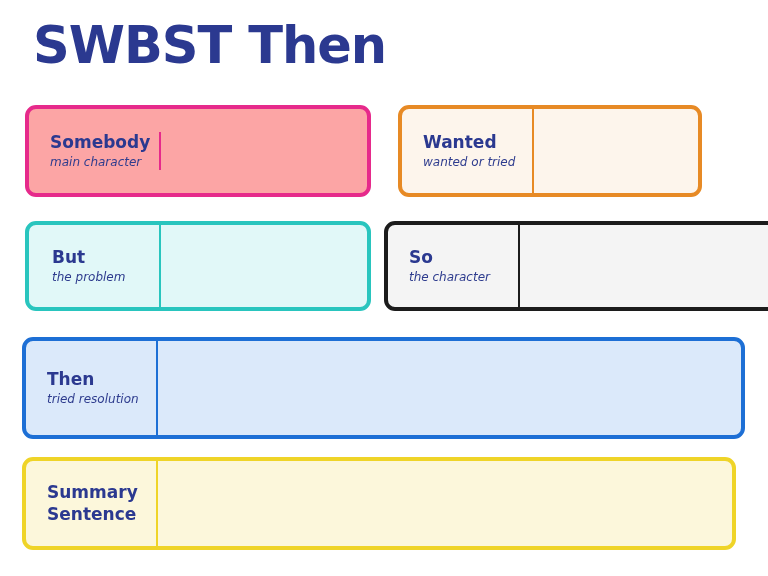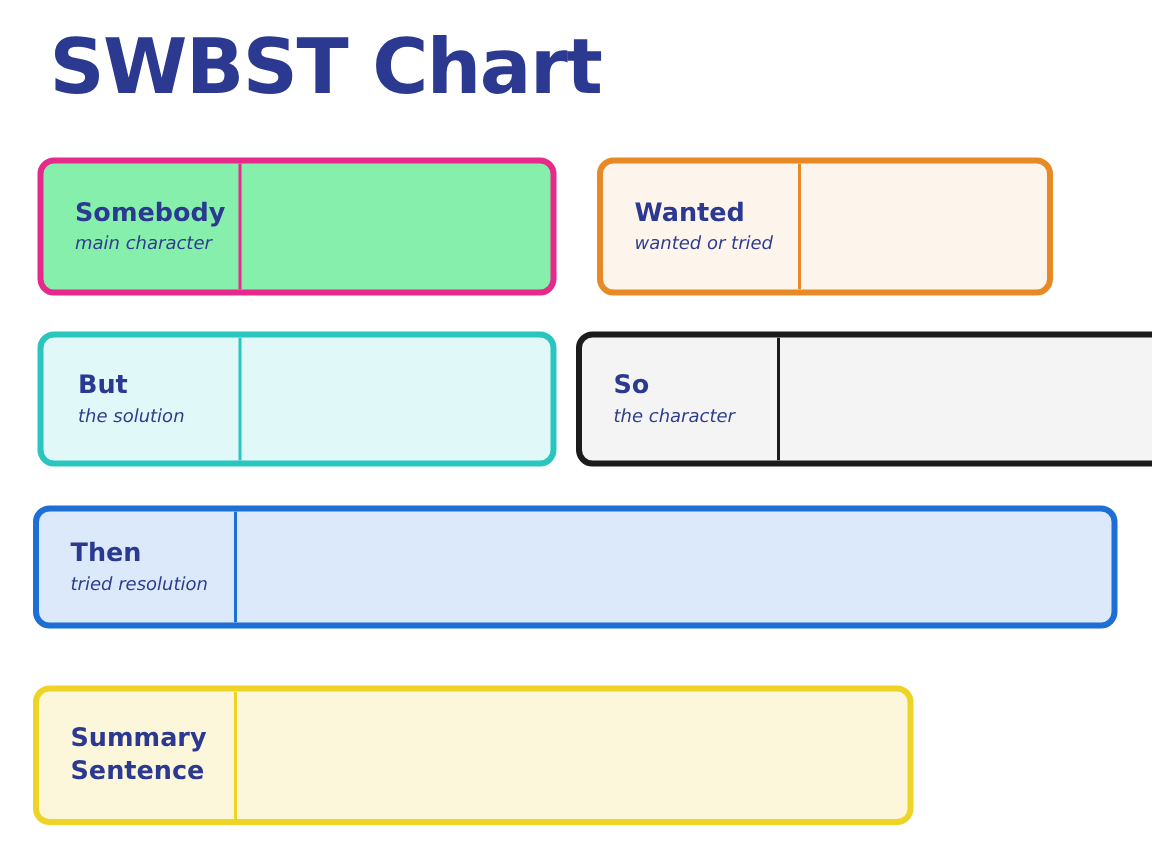--- a/index.html
+++ b/index.html
@@ -61,50 +61,50 @@
   }
   .box-sub:empty { display: none; }
   .content-cell {
     flex: 1 1 auto;
   }
   
   #box-somebody { left: 25px;  top: 105px; width: 346px; height: 92px; }
   #box-wanted   { left: 398px; top: 105px; width: 304px; height: 92px; }
   #box-but      { left: 25px;  top: 221px; width: 346px; height: 90px; }
   #box-so       { left: 384px; top: 221px; width: 395px; height: 90px; }
-  #box-then     { left: 22px;  top: 337px; width: 723px; height: 82px; }
-  #box-summary  { left: 22px;  top: 457px; width: 587px; height: 93px; justify-content: flex-end; }
+  #box-then     { left: 22px;  top: 337px; width: 723px; height: 102px; }
+  #box-summary  { left: 22px;  top: 457px; width: 714px; height: 93px; justify-content: flex-end; }
 </style>
 </head>
 <body>
 
 <div class="page">
 
-  <div class="page-title" style="color: rgb(43, 57, 144);">SWBST Chart</div>
+  <div class="page-title" style="color: rgb(43, 57, 144);">SWBST Then</div>
 
-  <div id="box-somebody" class="swbst-box" style="border-color: rgb(230, 42, 139); background: #86efac;">
+  <div id="box-somebody" class="swbst-box" style="border-color: rgb(230, 42, 139); background: #fca5a5; align-items: center;">
     <div class="label-cell" style="border-right-color: rgb(230, 42, 139);">
       <div class="box-title">Somebody</div>
       <div class="box-sub">main character</div>
     </div>
     <div class="content-cell"></div>
   </div>
 
   <div id="box-wanted" class="swbst-box" style="border-color: rgb(231, 138, 37); background: rgb(253, 245, 236);">
     <div class="label-cell" style="border-right-color: rgb(231, 138, 37);">
       <div class="box-title">Wanted</div>
       <div class="box-sub">wanted or tried</div>
     </div>
     <div class="content-cell"></div>
   </div>
 
   <div id="box-but" class="swbst-box" style="border-color: rgb(41, 197, 190); background: rgb(225, 248, 248);">
     <div class="label-cell" style="border-right-color: rgb(41, 197, 190); padding-left: 23px;">
       <div class="box-title">But</div>
-      <div class="box-sub">the solution</div>
+      <div class="box-sub">the problem</div>
     </div>
     <div class="content-cell"></div>
   </div>
 
   <div id="box-so" class="swbst-box" style="border-color: rgb(28, 28, 28); background: rgb(244, 244, 244);">
     <div class="label-cell" style="border-right-color: rgb(28, 28, 28);">
       <div class="box-title">So</div>
       <div class="box-sub">the character</div>
     </div>
     <div class="content-cell"></div>

